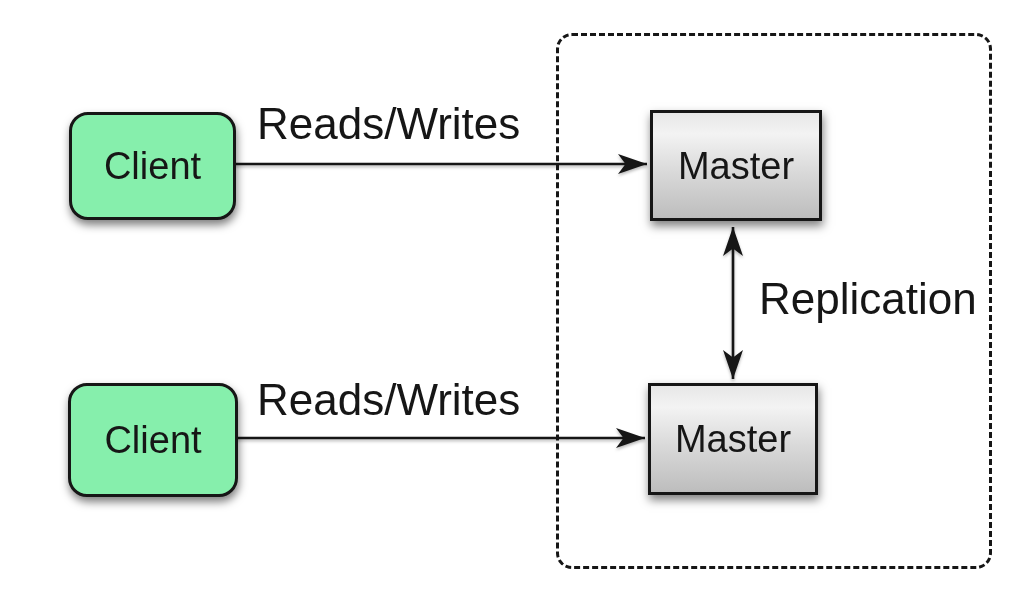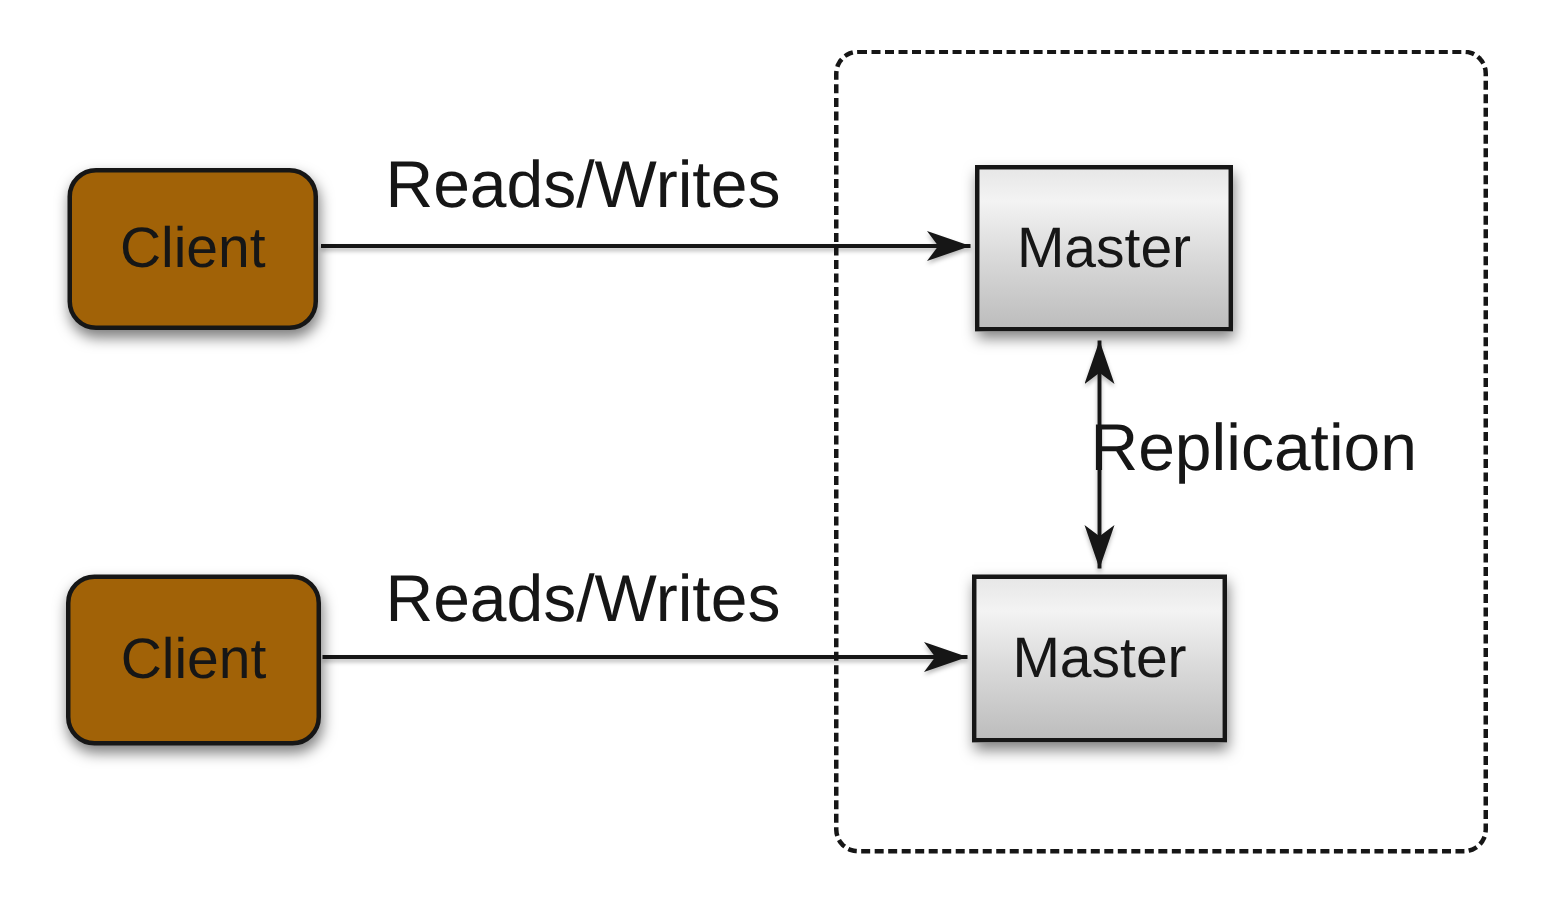--- a/index.html
+++ b/index.html
@@ -33,40 +33,41 @@
     border: 3px solid #161616;
     display: flex;
     align-items: center;
     justify-content: center;
     font-size: 38px;
     line-height: 1;
     box-shadow: 1px 5px 9px rgba(0,0,0,0.50);
   }
   .node-client {
     border-radius: 19px;
-    background: #a16207;
+    background: #86efac;
+    margin-left: 24px;
   }
   .node-master {
     border-radius: 0;
     background: linear-gradient(180deg, #e7e7e7 0%, #f3f3f3 20%, #dadada 55%, #bdbdbd 100%);
   }
   #client-1 { left: 45px;  top: 112px; width: 167px; height: 108px; }
   #client-2 { left: 44px;  top: 383px; width: 170px; height: 114px; }
   #master-1 { left: 650px; top: 110px; width: 172px; height: 111px; }
   #master-2 { left: 648px; top: 383px; width: 170px; height: 112px; }
   .edge-label {
     position: absolute;
     font-size: 44px;
     line-height: 1.05;
     white-space: nowrap;
     color: #161616;
   }
   #label-rw-top { left: 257px; top: 101px; width: 258px; text-align: center; }
   #label-rw-bottom { left: 257px; top: 377px; width: 258px; text-align: center; }
-  #label-replication { left: 727px; top: 276px; width: 210px; text-align: center; }
+  #label-replication { left: 759px; top: 276px; width: 210px; text-align: center; }
 </style>
 </head>
 <body>
 
 <div class="canvas">
 
   <svg class="edges-layer" viewBox="0 0 1028 610" xmlns="http://www.w3.org/2000/svg" aria-hidden="true">
     <defs>
       <marker id="arrowhead" markerUnits="userSpaceOnUse" markerWidth="31" markerHeight="22" refX="29" refY="10" orient="auto-start-reverse">
         <path d="M0,0 L29,10 L0,20 L7.5,10 Z" fill="#161616"></path>

